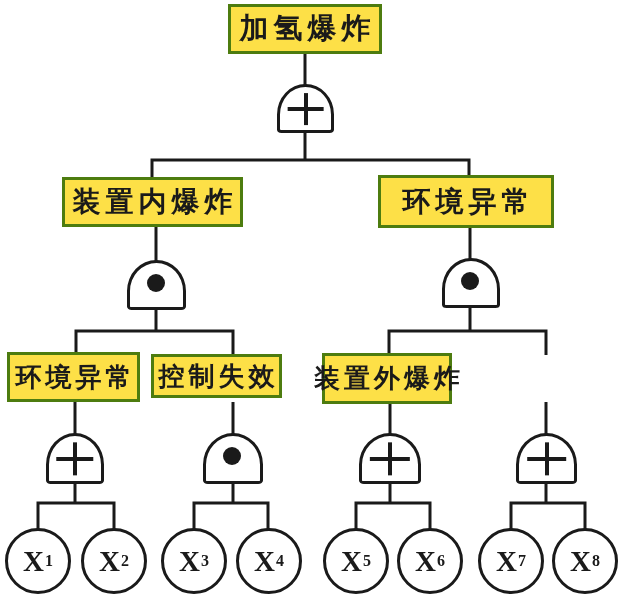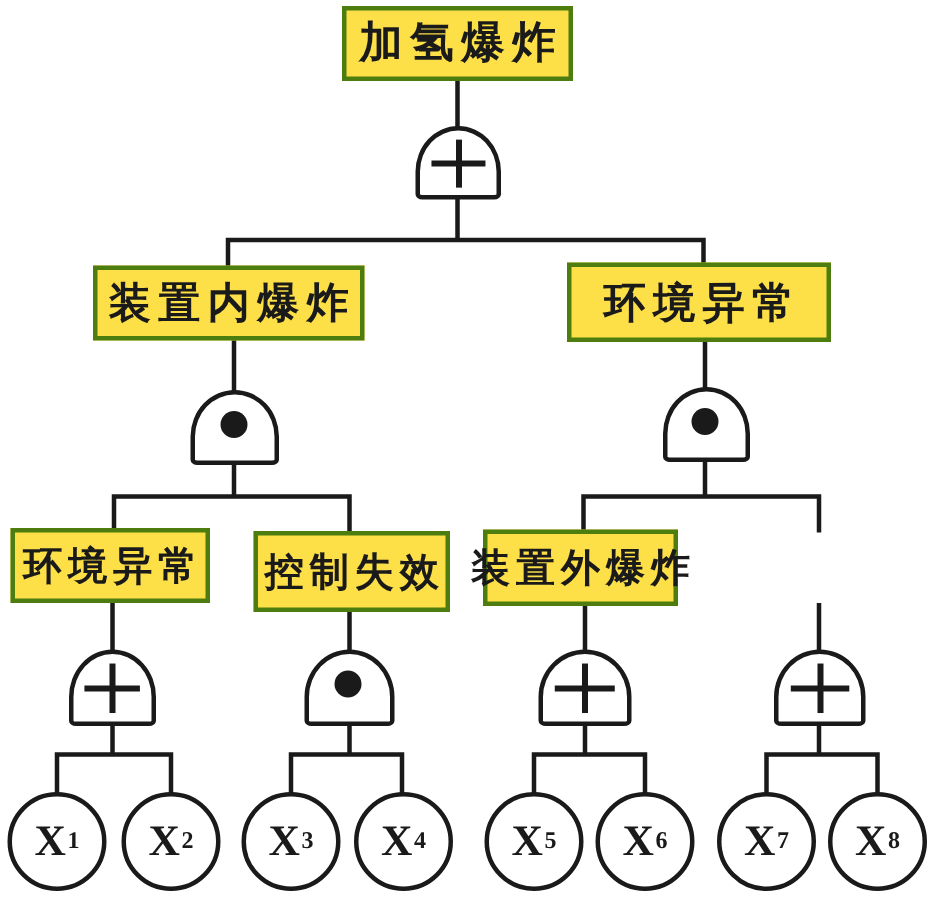--- a/index.html
+++ b/index.html
@@ -121,21 +121,21 @@
   </div>
 
   <div class="box lv2" style="left:378px; top:175px; width:176px; height:53px;">
     <span>环境异常</span>
   </div>
 
   <div class="box lv3" style="left:7px; top:352px; width:133px; height:50px;">
     <span>环境异常</span>
   </div>
 
-  <div class="box lv3" style="left:169px; top:354px; width:131px; height:54px;">
+  <div class="box lv3" style="left:151px; top:354px; width:131px; height:44px;">
     <span>控制失效</span>
   </div>
 
   <div class="box lv3" style="left:322px; top:353px; width:130px; height:51px;">
     <span>装置外爆炸</span>
   </div>
 
 
   <div class="gate" style="left:277px; top:84px; width:57px; height:49px;">
     <span class="ph"></span>

